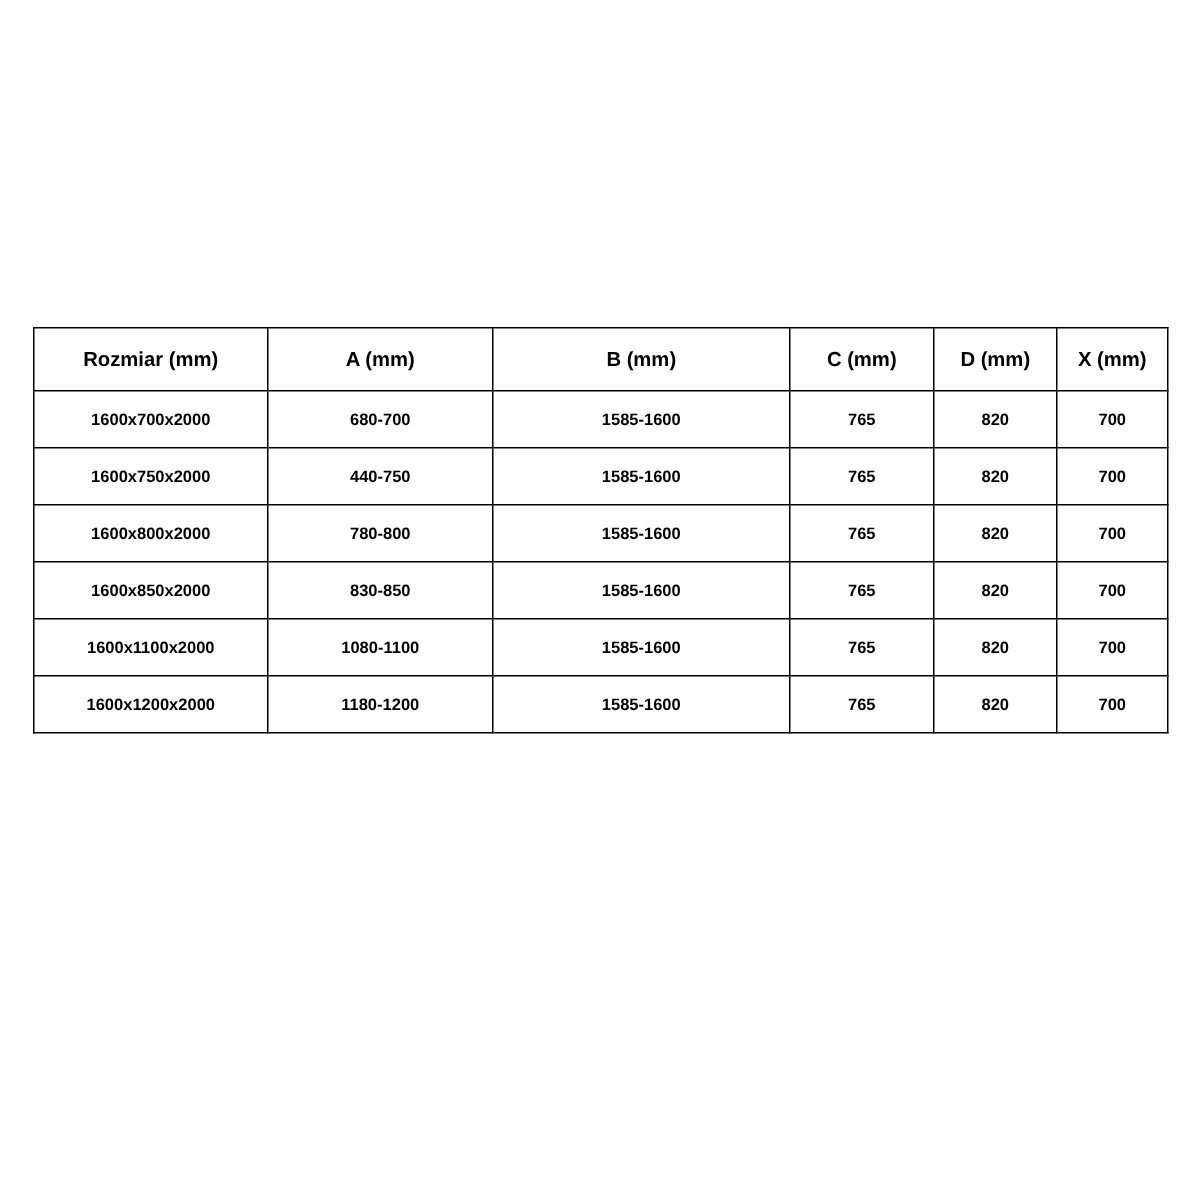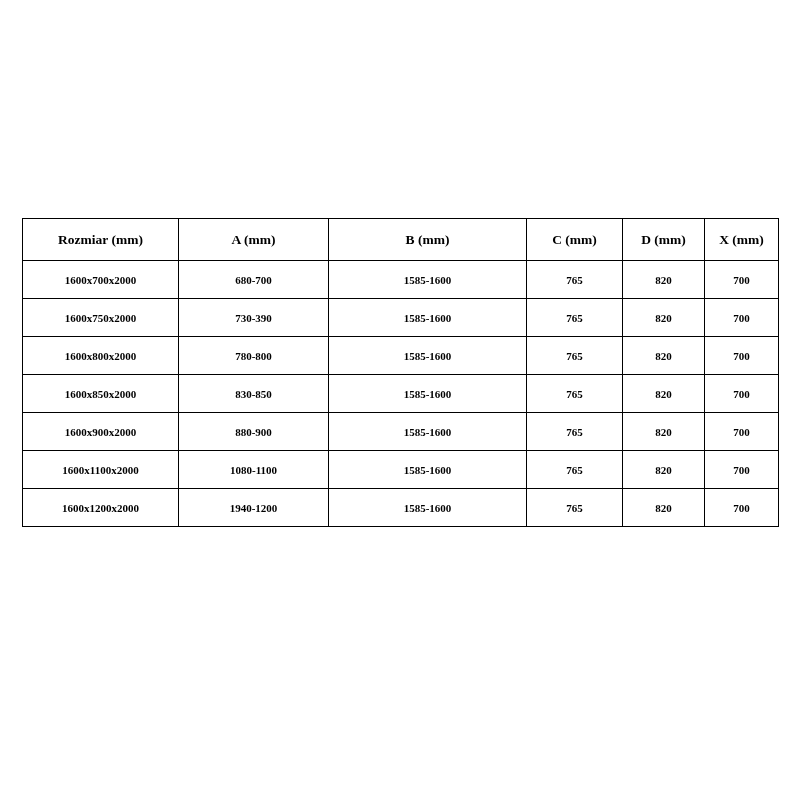--- a/index.html
+++ b/index.html
@@ -22,21 +22,20 @@
   .table-wrap {
     position: absolute;
     left: 22px;
     top: 218px;
     width: 756px;
   }
   table.size-table {
     border-collapse: collapse;
     width: 756px;
     table-layout: fixed;
-    font-family: Liberation Serif, serif;
   }
   table.size-table th,
   table.size-table td {
     border: 1px solid #000000;
     height: 38px;
     text-align: center;
     vertical-align: middle;
     font-size: 11px;
     font-weight: bold;
     padding: 0 4px;
@@ -75,21 +74,21 @@
         <tr>
           <td class="col-0">1600x700x2000</td>
           <td class="col-1">680-700</td>
           <td class="col-2">1585-1600</td>
           <td class="col-3">765</td>
           <td class="col-4">820</td>
           <td class="col-5">700</td>
         </tr>
         <tr>
           <td class="col-0">1600x750x2000</td>
-          <td class="col-1">730-390</td>
+          <td class="col-1">440-750</td>
           <td class="col-2">1585-1600</td>
           <td class="col-3">765</td>
           <td class="col-4">820</td>
           <td class="col-5">700</td>
         </tr>
         <tr>
           <td class="col-0">1600x800x2000</td>
           <td class="col-1">780-800</td>
           <td class="col-2">1585-1600</td>
           <td class="col-3">765</td>
@@ -98,38 +97,30 @@
         </tr>
         <tr>
           <td class="col-0">1600x850x2000</td>
           <td class="col-1">830-850</td>
           <td class="col-2">1585-1600</td>
           <td class="col-3">765</td>
           <td class="col-4">820</td>
           <td class="col-5">700</td>
         </tr>
         <tr>
-          <td class="col-0">1600x900x2000</td>
-          <td class="col-1">880-900</td>
-          <td class="col-2">1585-1600</td>
-          <td class="col-3">765</td>
-          <td class="col-4">820</td>
-          <td class="col-5">700</td>
-        </tr>
-        <tr>
           <td class="col-0">1600x1100x2000</td>
           <td class="col-1">1080-1100</td>
           <td class="col-2">1585-1600</td>
           <td class="col-3">765</td>
           <td class="col-4">820</td>
           <td class="col-5">700</td>
         </tr>
         <tr>
           <td class="col-0">1600x1200x2000</td>
-          <td class="col-1">1940-1200</td>
+          <td class="col-1">1180-1200</td>
           <td class="col-2">1585-1600</td>
           <td class="col-3">765</td>
           <td class="col-4">820</td>
           <td class="col-5">700</td>
         </tr>
       </tbody>
     </table>
   </div>
 </div>
 

